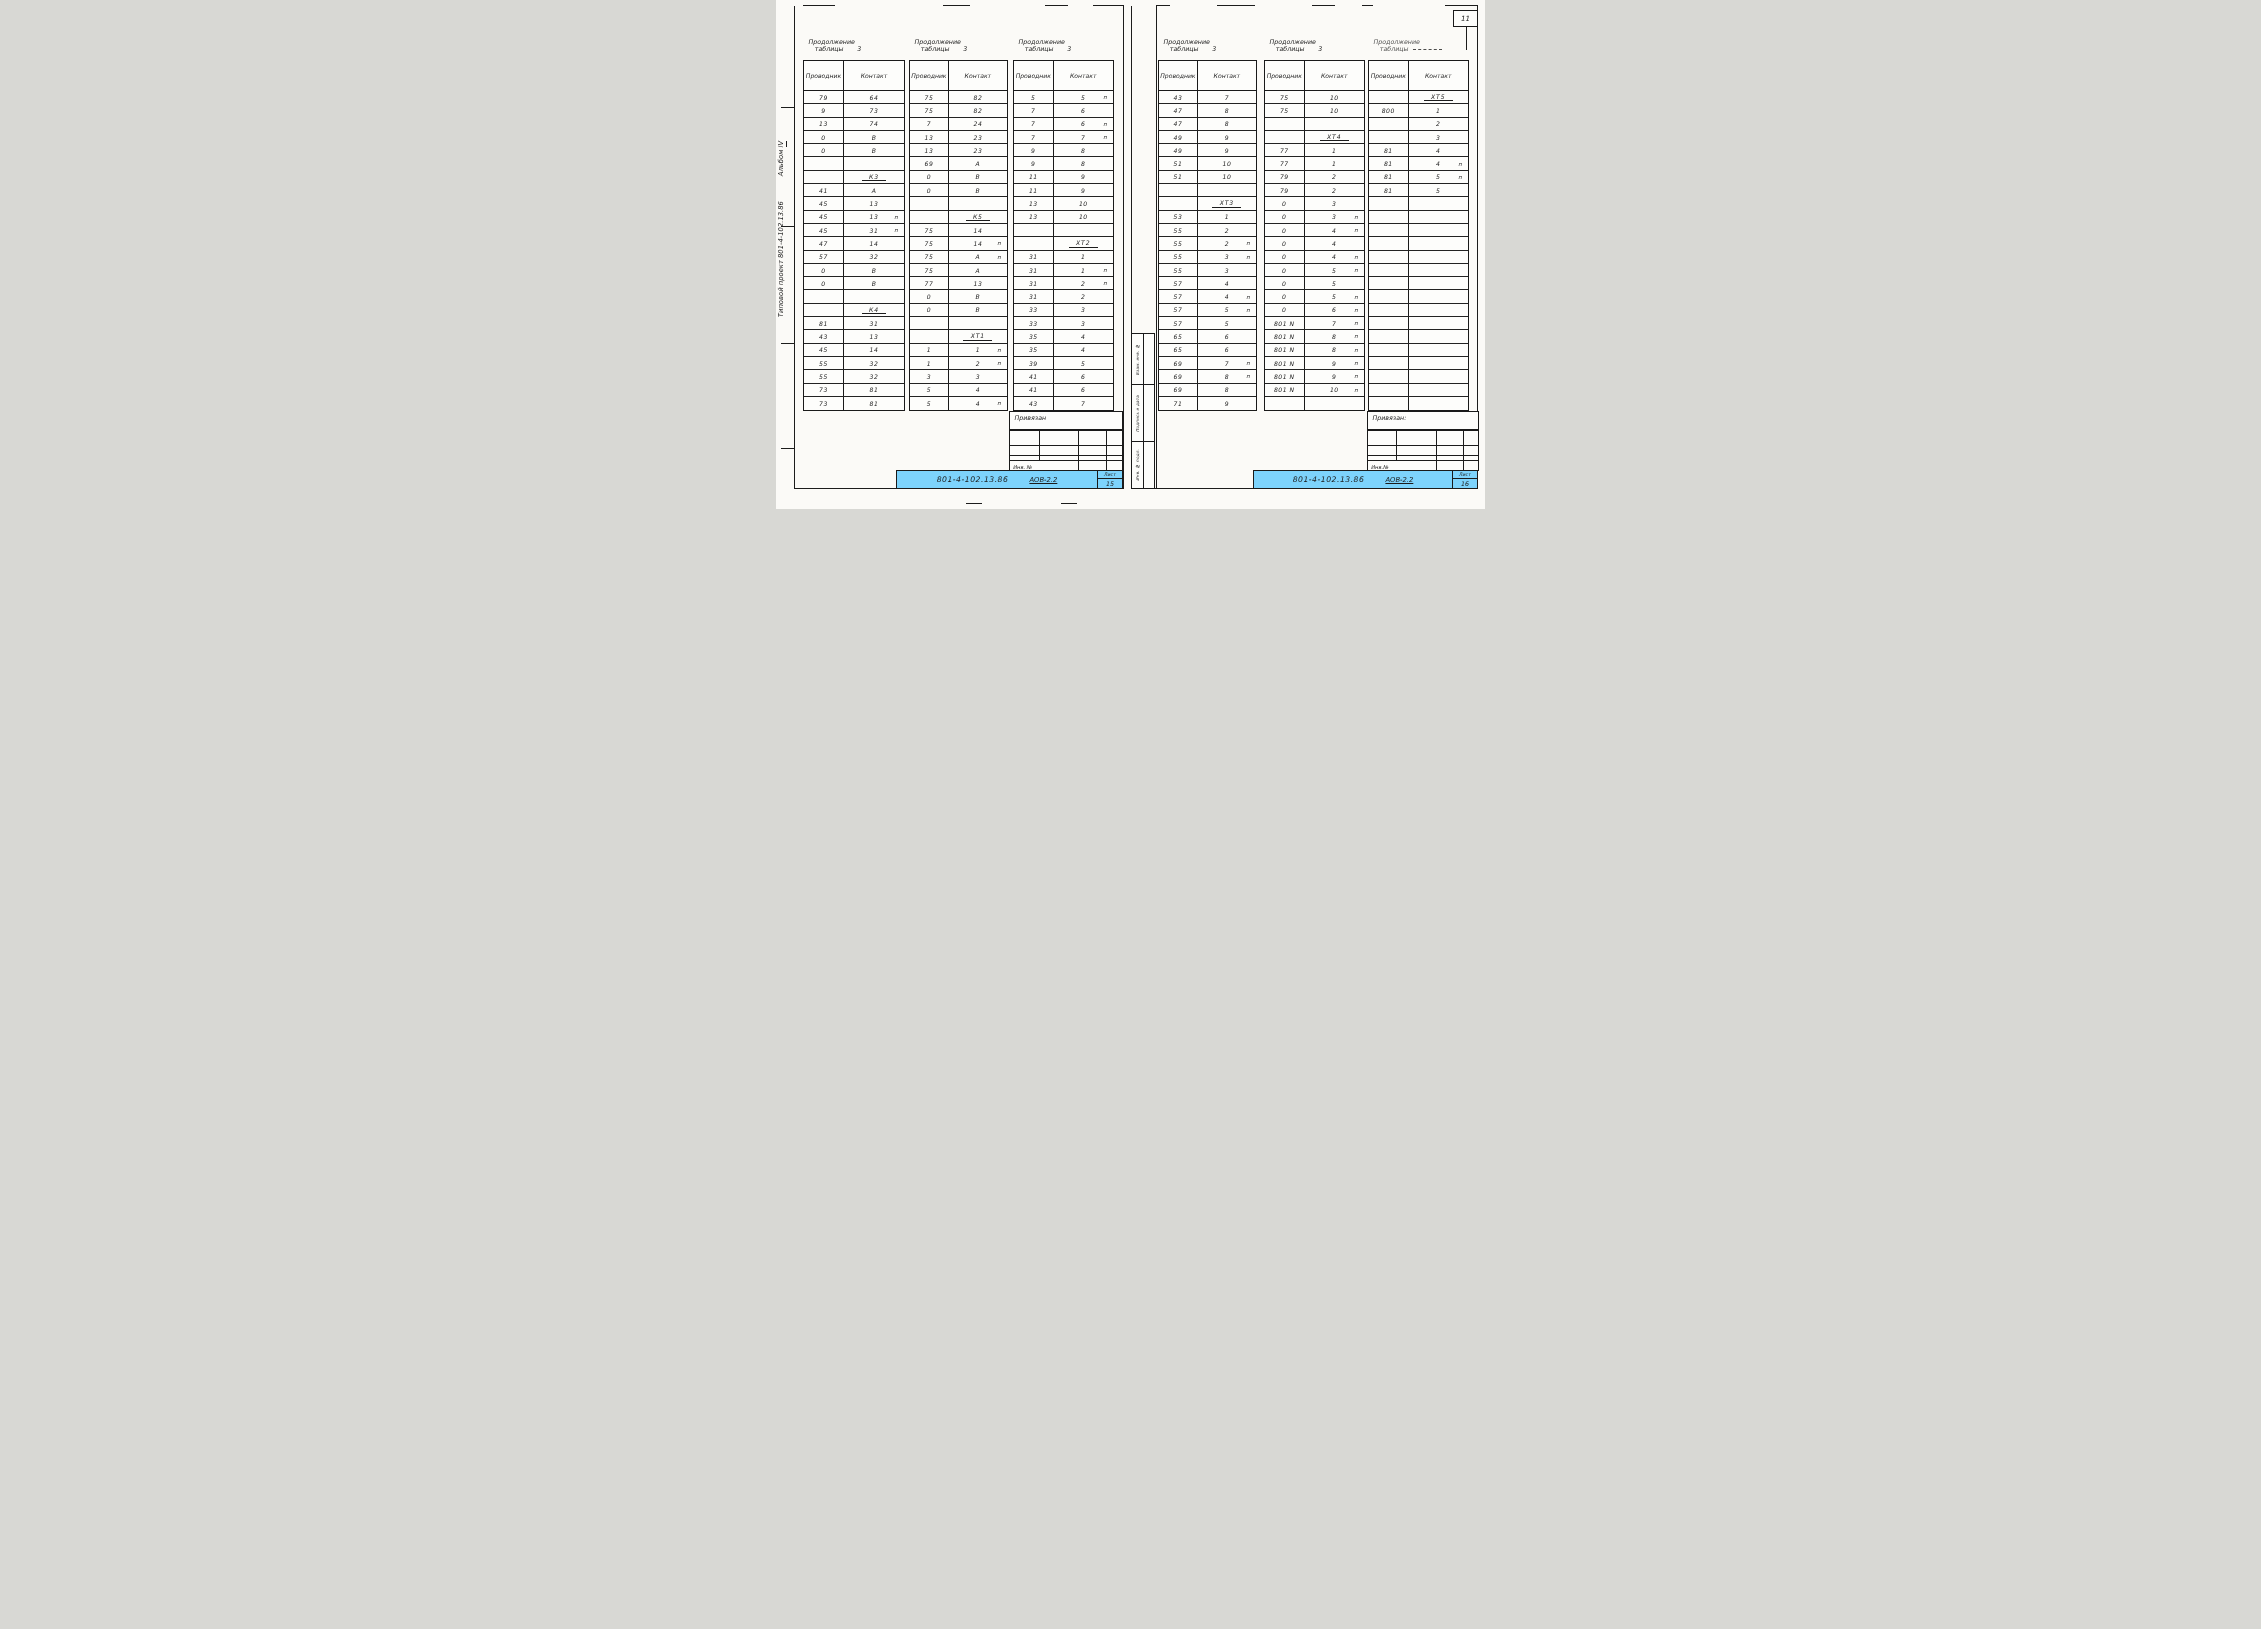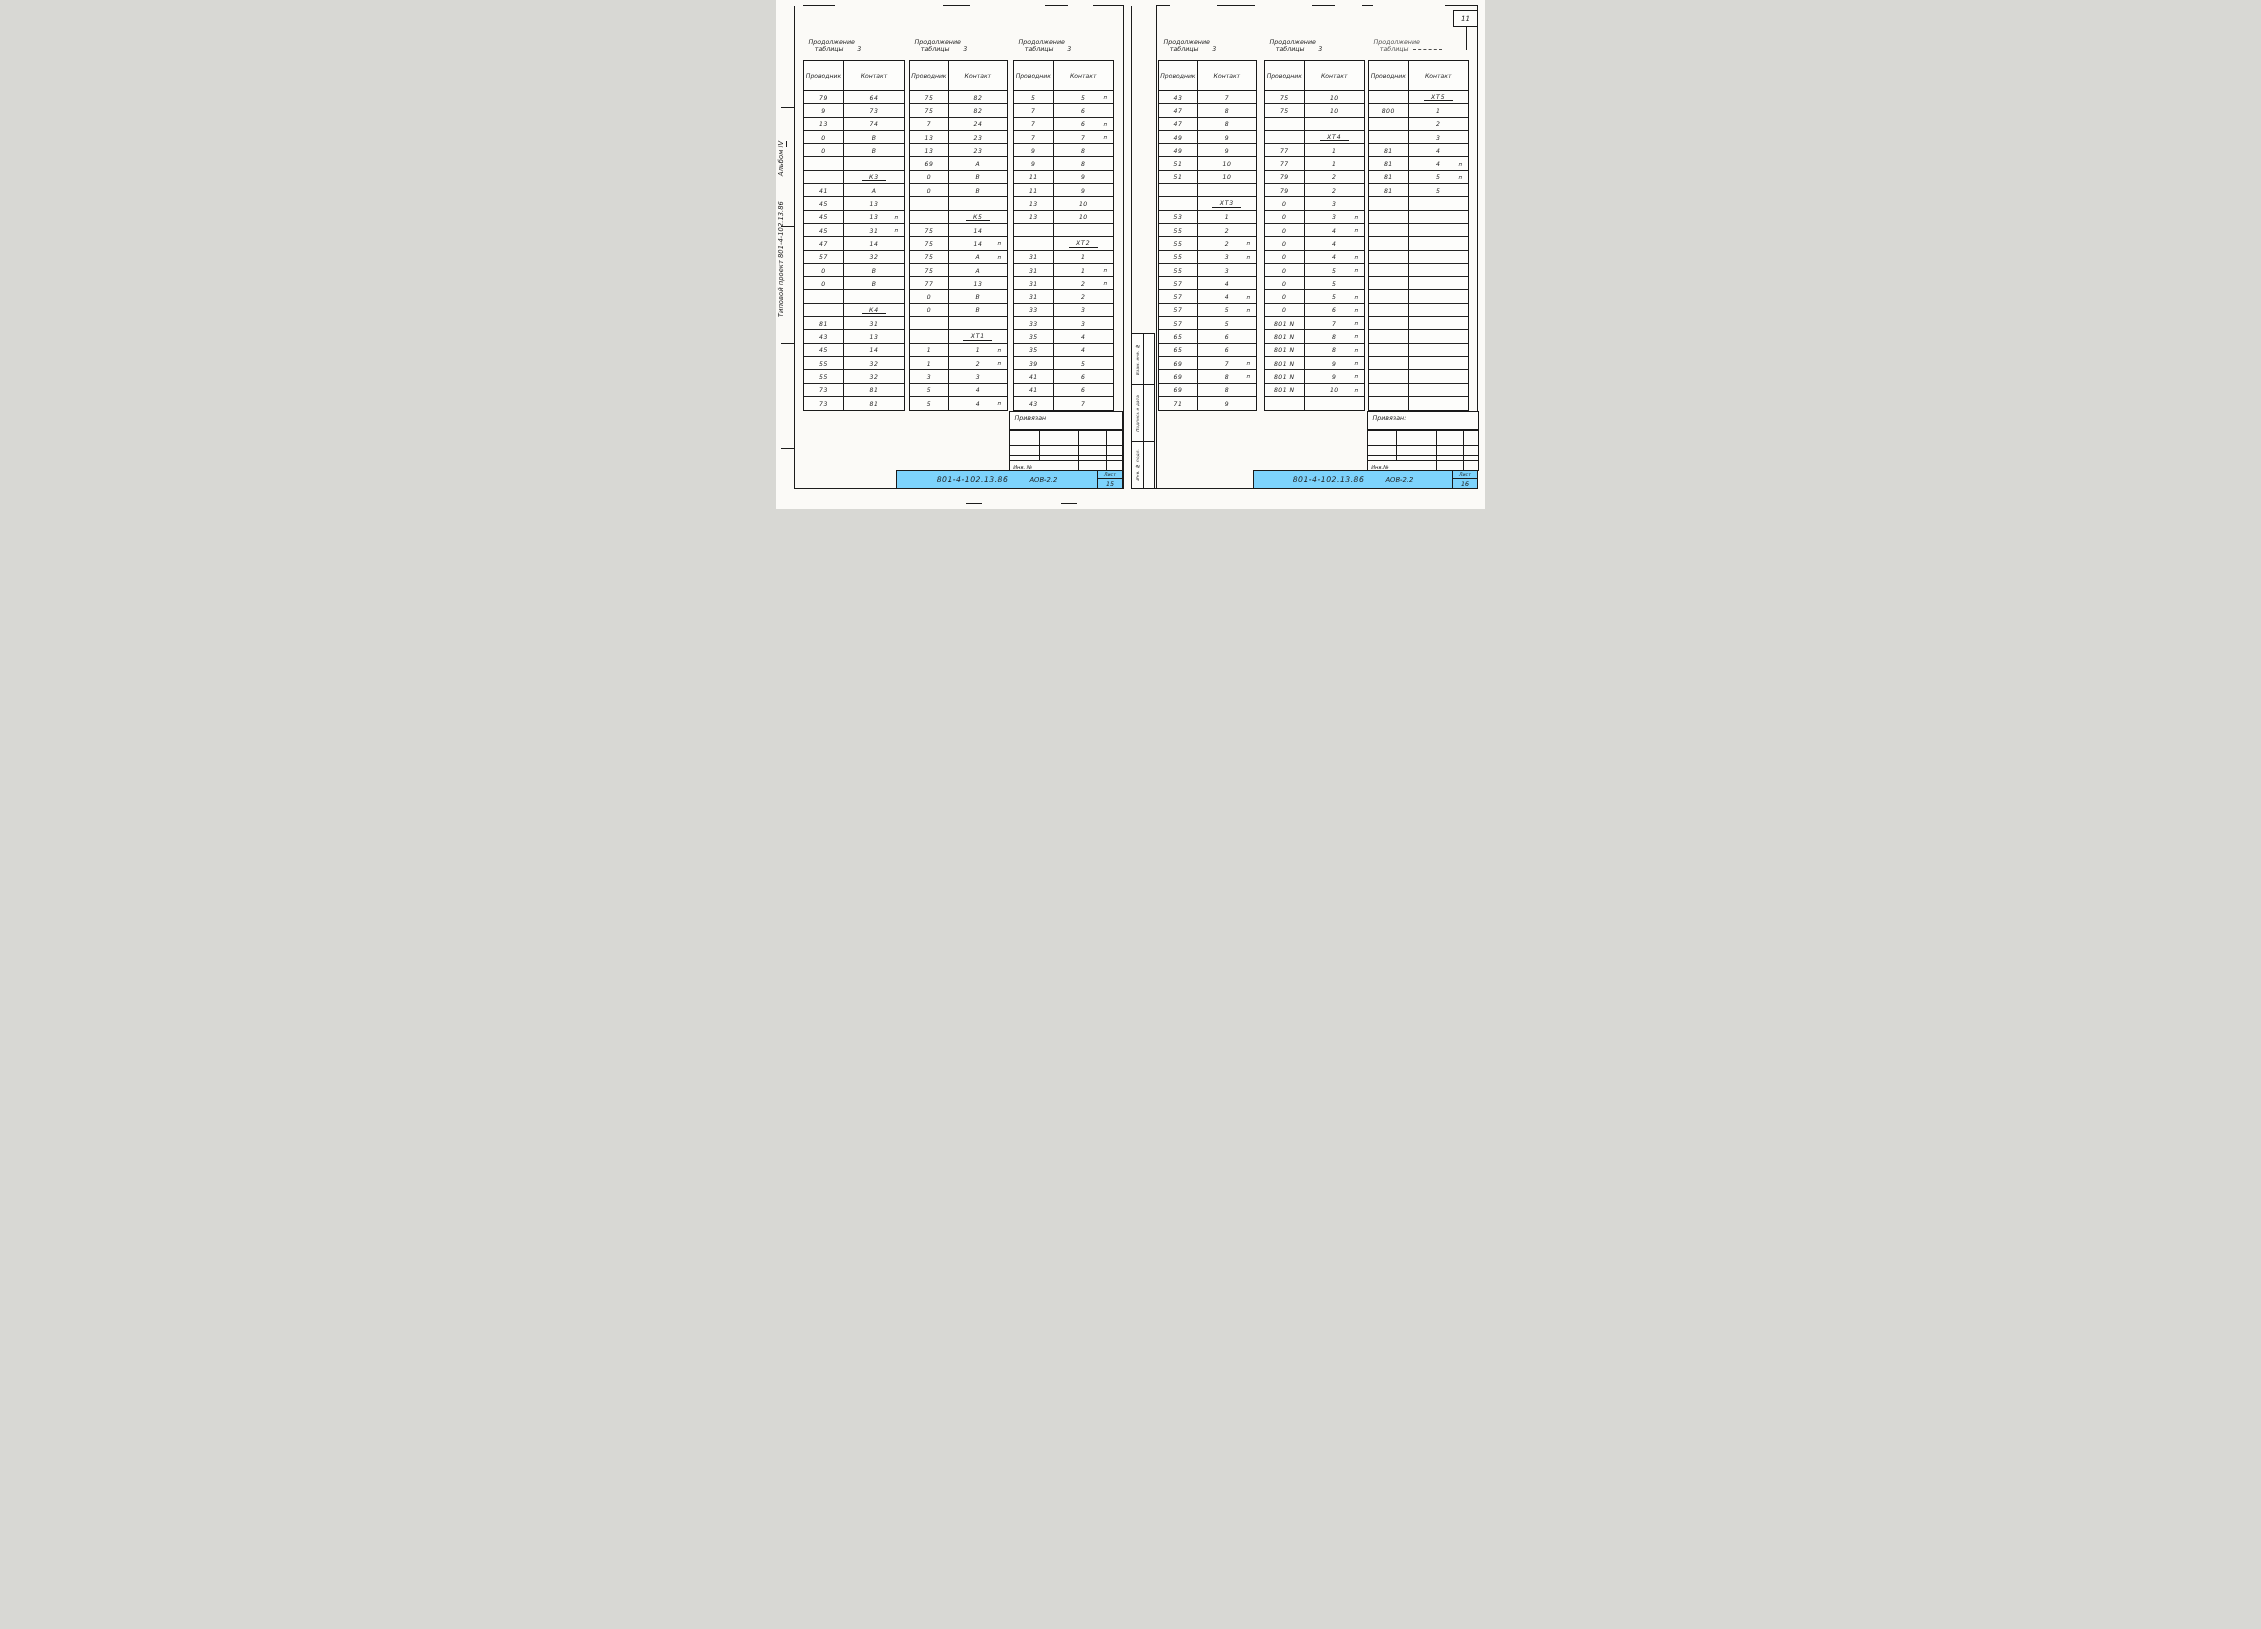--- a/index.html
+++ b/index.html
@@ -39,21 +39,21 @@
   .sc1{height:50px;} .sc2{height:56px;} .sc3{flex:1;}
   
   .bstrip{position:absolute;border:0.9px solid #1a1a1a;background:#fdfdfb;box-sizing:border-box;font-size:6.3px;padding:2.3px 0 0 4.5px;}
   .bgrid{position:absolute;border:0.9px solid #1a1a1a;background:#fdfdfb;box-sizing:border-box;}
   .gv{position:absolute;top:0;width:0.9px;background:#1c1c1c;}
   .gh{position:absolute;left:0;width:100%;height:0.9px;background:#1c1c1c;}
   .inv{position:absolute;left:3.2px;bottom:0.5px;font-size:5.2px;}
   .bbar{position:absolute;border:0.9px solid #1a1a1a;background:#7dd3fc;box-sizing:border-box;display:flex;}
   .doc{flex:1;display:flex;align-items:center;justify-content:center;gap:21px;}
   .doc .dnum{font-size:7.7px;letter-spacing:0.5px;}
-  .doc .dcode{font-size:6.8px;}
+  .doc .dcode{font-size:6.8px;text-decoration:underline;}
   .listcol{width:25px;border-left:0.9px solid #1a1a1a;display:flex;flex-direction:column;box-sizing:border-box;}
   .listlab{height:7.2px;border-bottom:0.9px solid #1a1a1a;font-size:4.7px;display:flex;align-items:center;justify-content:center;}
   .listnum{flex:1;display:flex;align-items:center;justify-content:center;font-size:6.3px;}
   
   .badge{position:absolute;left:677px;top:10px;width:25px;height:17px;border:0.9px solid #1a1a1a;box-sizing:border-box;
          display:flex;align-items:center;justify-content:center;font-size:7.2px;background:#fdfdfb;}
 </style>
 </head>
 <body>
 

